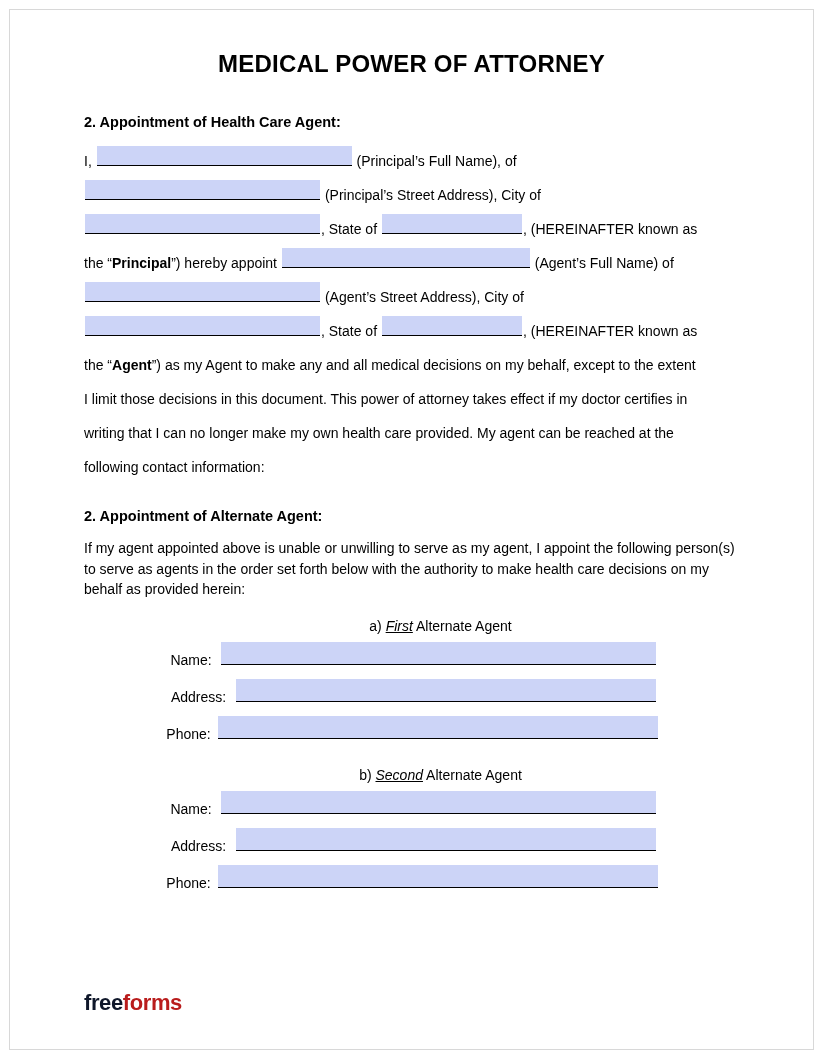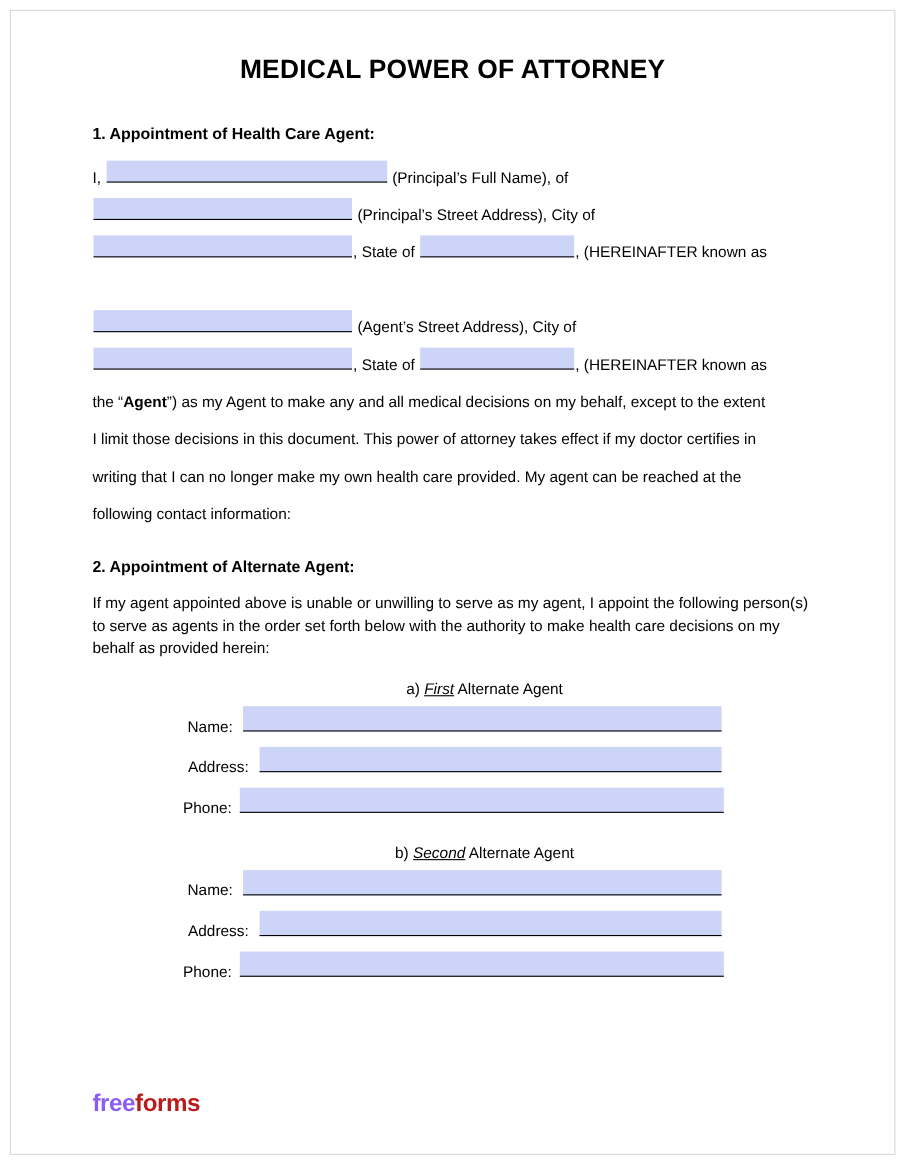--- a/index.html
+++ b/index.html
@@ -107,21 +107,21 @@
   }
   .footer {
     position: absolute;
     left: 84px;
     top: 990px;
     font-size: 22px;
     font-weight: bold;
     letter-spacing: -0.4px;
   }
   .footer .free {
-    color: #8b5cf6;
+    color: #0f172a;
   }
   .footer .forms {
     color: #b91c1c;
   }
   .sec2-para {
     font-size: 14px;
     line-height: 20.5px;
     margin: 0;
   }
 </style>
@@ -129,41 +129,45 @@
 <body>
 
 <div class="page">
   <div class="page-border"></div>
 
   <div class="content">
 
     <h1 class="doc-title">MEDICAL POWER OF ATTORNEY</h1>
 
     <div class="section-head">
-      <span>1. Appointment of Health Care Agent</span><span>:</span>
+      <span>2. Appointment of Health Care Agent</span><span>:</span>
     </div>
 
     <div class="para">
       <span class="blk">
         <span>I,</span>
         <span class="fill" style="width:255px"></span>
         <span>(Principal’s Full Name), of</span>
       </span><br>
 
       <span class="blk">
         <span class="fill" style="width:235px"></span>
         <span>(Principal’s Street Address), City of</span>
       </span><br>
 
       <span class="blk">
         <span class="fill" style="width:235px"></span><span>, State of</span>
         <span class="fill" style="width:140px"></span><span>, (HEREINAFTER known as</span>
       </span><br>
 
-      <br>
+      <span class="blk">
+        <span>the “</span><b>Principal</b><span>”) hereby appoint</span>
+        <span class="fill" style="width:248px"></span>
+        <span>(Agent’s Full Name) of</span>
+      </span><br>
 
       <span class="blk">
         <span class="fill" style="width:235px"></span>
         <span>(Agent’s Street Address), City of</span>
       </span><br>
 
       <span class="blk">
         <span class="fill" style="width:235px"></span><span>, State of</span>
         <span class="fill" style="width:140px"></span><span>, (HEREINAFTER known as</span>
       </span><br>

